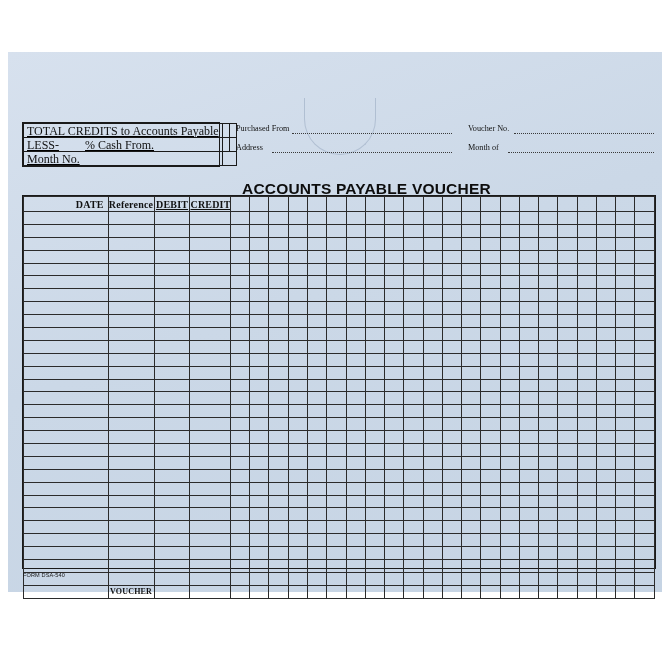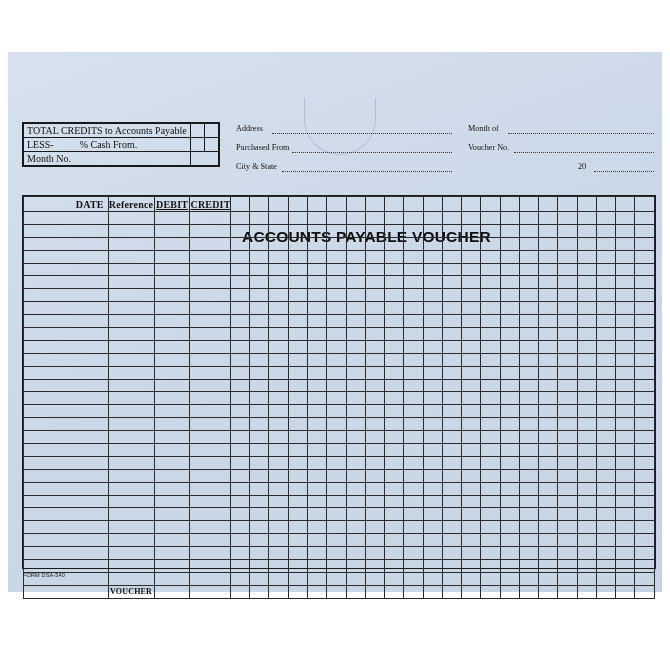--- a/index.html
+++ b/index.html
@@ -47,21 +47,22 @@
     width: 196px;
     border: 1px solid #1a1a1a;
     border-collapse: collapse;
     font-size: 7.6px;
     line-height: 1;
     background: transparent;
   }
   #credits-box table {
     border-collapse: collapse;
     width: 100%;
-    font-size: 10px;
+    font-size: 12px;
+    text-decoration: underline;
   }
   #credits-box td {
     border: 1px solid #1a1a1a;
     height: 13px;
     padding: 0 3px;
     font-family: "Liberation Serif", serif;
     color: #111;
     white-space: nowrap;
   }
   .cb-label { width: 122px; }
@@ -104,21 +105,20 @@
 
   #voucher-title {
     position: absolute;
     left: 234px;
     top: 128px;
     font-family: "Liberation Sans", sans-serif;
     font-weight: bold;
     font-size: 15.5px;
     letter-spacing: 0.2px;
     color: #0d0d0d;
-    margin-top: 48px;
   }
 
   
   #ledger {
     position: absolute;
     left: 14px;
     top: 143px;
     width: 634px;
     height: 374px;
     border: 1px solid #1a1a1a;
@@ -196,39 +196,33 @@
         <td class="cb-label">Month No.</td>
         <td class="cb-wide" colspan="2"></td>
       </tr>
     </tbody>
       </table>
   </div>
 
   <div id="header-fields">
 
     <div class="hf-row">
+      <span class="hf-label" style="left:0;">Purchased From</span>
+      <span class="hf-line" style="left:56px; width:160px;"></span>
+      <span class="hf-label" style="left:232px;">Voucher No.</span>
+      <span class="hf-line" style="left:278px; width:140px;"></span>
+    </div>
+
+    <div class="hf-row">
       <span class="hf-label" style="left:0;">Address</span>
       <span class="hf-line" style="left:36px; width:180px;"></span>
       <span class="hf-label" style="left:232px;">Month of</span>
       <span class="hf-line" style="left:272px; width:146px;"></span>
     </div>
 
-    <div class="hf-row">
-      <span class="hf-label" style="left:0;">Purchased From</span>
-      <span class="hf-line" style="left:56px; width:160px;"></span>
-      <span class="hf-label" style="left:232px;">Voucher No.</span>
-      <span class="hf-line" style="left:278px; width:140px;"></span>
-    </div>
-
-    <div class="hf-row">
-      <span class="hf-label" style="left:0;">City &amp; State</span>
-      <span class="hf-line" style="left:46px; width:170px;"></span>
-      <span class="hf-20" style="left:342px;">20</span>
-      <span class="hf-line" style="left:358px; width:60px;"></span>
-    </div>
 
   </div>
 
   <div id="voucher-title">ACCOUNTS PAYABLE VOUCHER</div>
 
   <div id="ledger">
     <table>
       <thead>
         <tr id="lhr">
             <th class="h-date" style="width: 7.2%; padding-left: 48px;">DATE</th>

